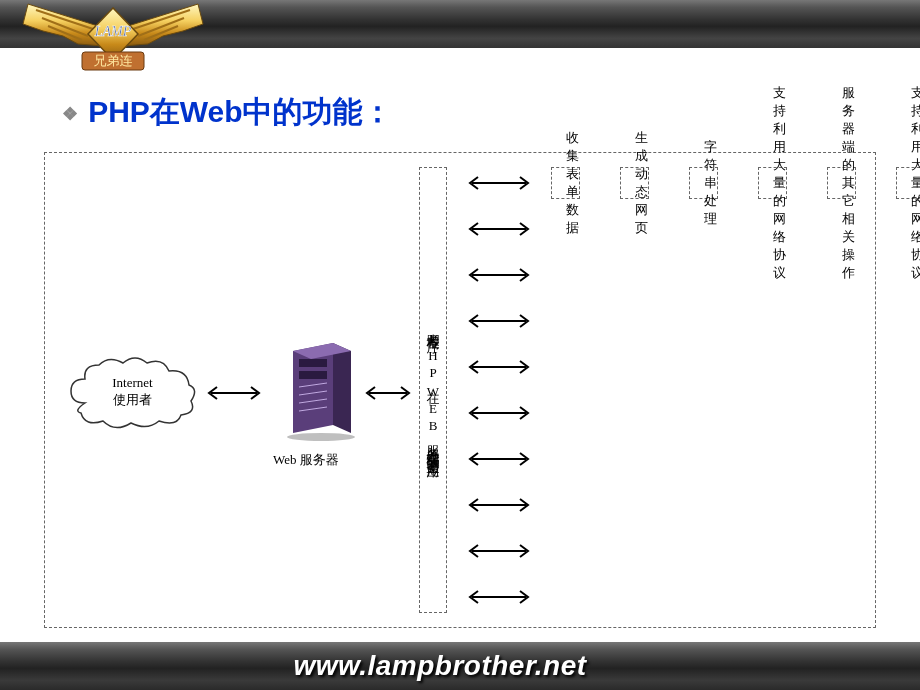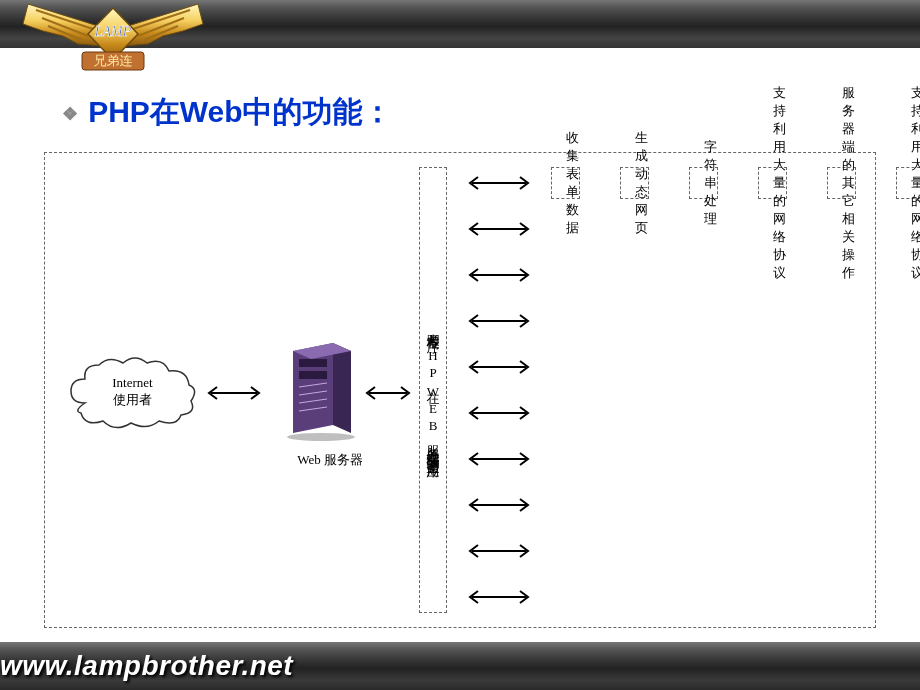--- a/index.html
+++ b/index.html
@@ -1,27 +1,27 @@
 <!DOCTYPE html>
 <html><head>
 <meta charset="utf-8">
 <style>
   *{box-sizing:border-box;margin:0;padding:0;}
   body{width:920px;height:690px;background:#fff;font-family:"Microsoft YaHei","SimSun",sans-serif;position:relative;overflow:hidden;}
   .topbar{height:48px;background:linear-gradient(to bottom,#777 0%,#555 15%,#333 40%,#222 55%,#444 80%,#333 100%);position:relative;}
   .wing-logo svg{position:absolute;left:8px;top:-4px;}
-  .bottombar{position:absolute;bottom:0;left:0;right:0;height:48px;background:linear-gradient(to bottom,#777 0%,#555 15%,#333 40%,#222 55%,#3a3a3a 80%,#2a2a2a 100%);display:flex;align-items:center;justify-content:flex-start;padding-right:40px;}
+  .bottombar{position:absolute;bottom:0;left:0;right:0;height:48px;background:linear-gradient(to bottom,#777 0%,#555 15%,#333 40%,#222 55%,#3a3a3a 80%,#2a2a2a 100%);display:flex;align-items:center;justify-content:center;padding-right:40px;}
   .footer-url{color:#fff;font-family:"Arial Black",Arial,sans-serif;font-size:28px;font-style:italic;font-weight:900;text-shadow:2px 2px 3px #000;letter-spacing:0.5px;}
   .slide-title{position:absolute;left:62px;top:92px;color:#0033cc;font-size:30px;font-weight:bold;font-family:"SimHei","Microsoft YaHei",sans-serif;text-align:center;}
   .bullet{color:#888;font-size:18px;margin-right:10px;vertical-align:middle;}
   .diagram{position:absolute;left:44px;top:152px;width:832px;height:476px;border:1.5px dashed #666;background:#fff;}
   .cloud{position:absolute;left:20px;top:200px;width:135px;height:78px;}
   .cloud-label{position:absolute;width:135px;text-align:center;top:22px;font-size:13px;font-family:"SimSun",serif;color:#000;line-height:1.3;}
   .arrow{position:absolute;}
-  .server-wrap{position:absolute;left:228px;top:180px;width:90px;text-align:right;}
+  .server-wrap{position:absolute;left:228px;top:180px;width:90px;text-align:left;}
   .server-label{font-size:13px;font-family:"SimSun",serif;margin-top:6px;}
   .vbox{position:absolute;left:374px;top:14px;width:28px;bottom:14px;border:1.5px dashed #666;display:flex;align-items:center;justify-content:center;}
   .vbox-inner{writing-mode:vertical-rl;text-orientation:upright;font-size:13px;font-family:"SimSun",serif;letter-spacing:2px;line-height:1;white-space:nowrap;}
   .func-col{position:absolute;left:506px;top:14px;right:14px;bottom:14px;display:flex;flex-direction:row;justify-content:flex-start;gap:40px;}
   .func-box{border:1.5px dashed #666;height:32px;display:flex;align-items:center;padding-left:14px;font-size:13px;font-family:"SimSun",serif;}
   .mid-arrow-col{position:absolute;left:414px;top:14px;width:80px;bottom:14px;display:flex;flex-direction:column;justify-content:space-between;}
   .mid-arrow-cell{height:32px;display:flex;align-items:center;justify-content:center;}
 </style>
 </head>
 <body>

